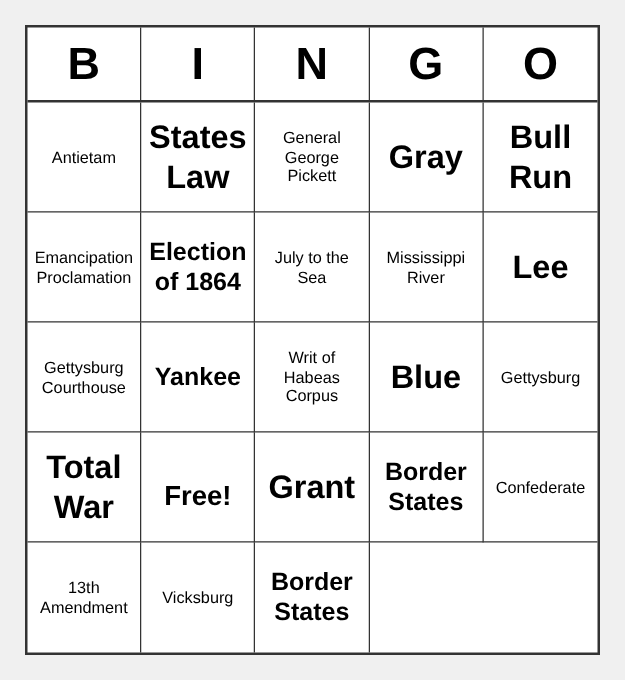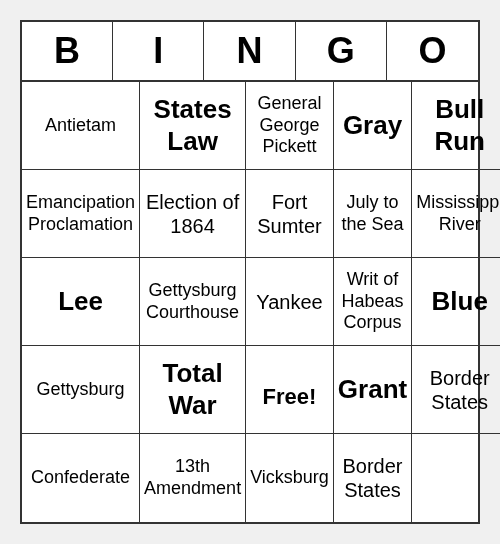--- a/index.html
+++ b/index.html
@@ -63,31 +63,31 @@
 
     .bingo-cell:nth-child(5n) {
       border-right: none;
     }
 
     .bingo-cell:nth-child(n+21) {
       border-bottom: none;
     }
 
     .cell-text {
-      font-size: 18px;
+      font-size: 13px;
     }
 
     .cell-text-large {
       font-size: 26px;
       font-weight: bold;
     }
 
     .cell-text-medium {
       font-size: 20px;
-      font-weight: normal;
+      font-weight: bold;
     }
 
     .cell-text-free {
       font-size: 22px;
       font-weight: bold;
       margin-top: 16px;
     }
   </style>
 </head>
 <body>
@@ -114,23 +114,20 @@
         <span class="cell-text-large">Gray</span>
       </div>
       <div class="bingo-cell">
         <span class="cell-text-large">Bull Run</span>
       </div>
       <div class="bingo-cell">
         <span class="cell-text">Emancipation Proclamation</span>
       </div>
       <div class="bingo-cell">
         <span class="cell-text-medium">Election of 1864</span>
-      </div>
-      <div class="bingo-cell">
-        <span class="cell-text-medium">Fort Sumter</span>
       </div>
       <div class="bingo-cell">
         <span class="cell-text">July to the Sea</span>
       </div>
       <div class="bingo-cell">
         <span class="cell-text">Mississippi River</span>
       </div>
       <div class="bingo-cell">
         <span class="cell-text-large">Lee</span>
       </div>

